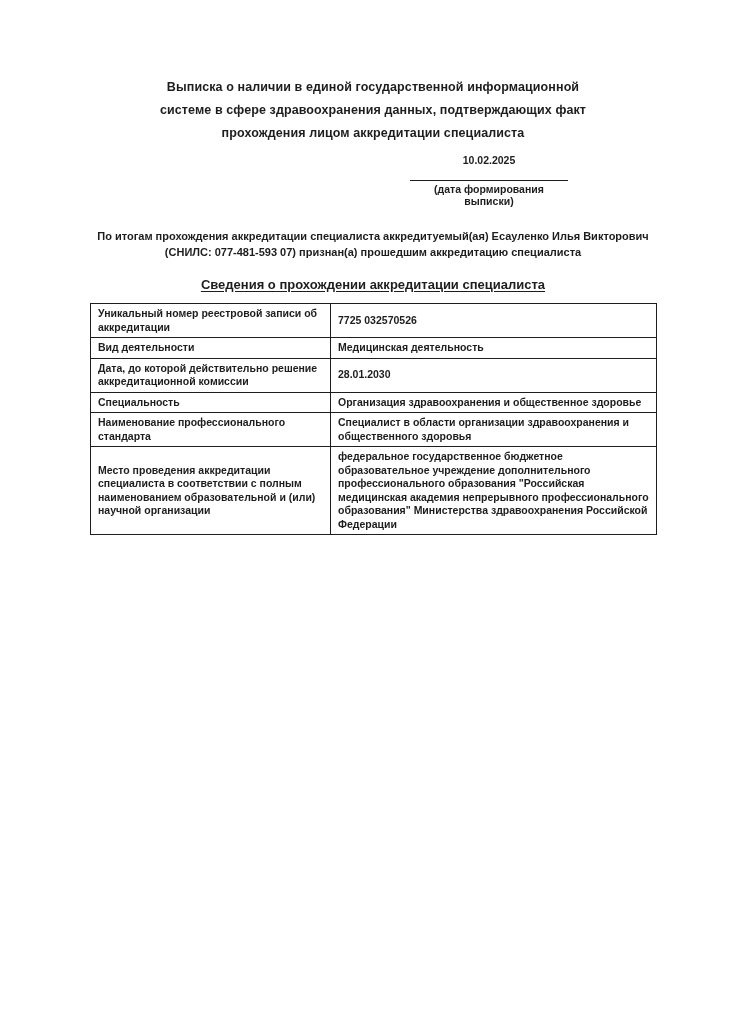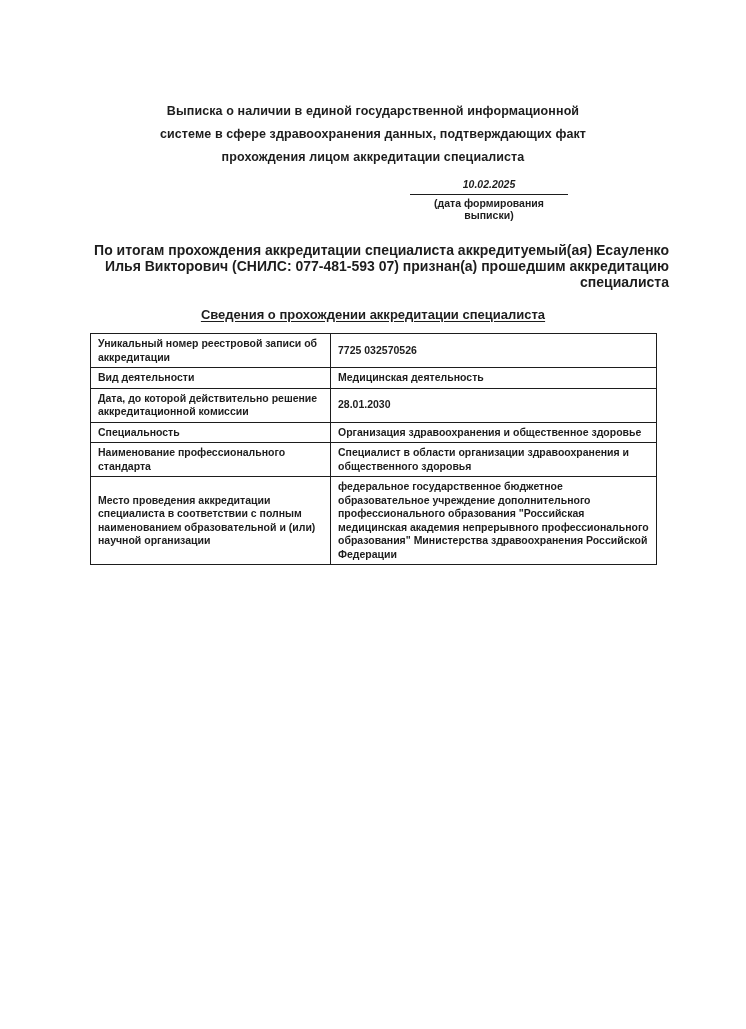--- a/index.html
+++ b/index.html
@@ -5,47 +5,45 @@
   html, body { margin: 0; padding: 0; background: #ffffff; }
   .page {
     position: relative;
     width: 746px;
     height: 960px;
     background: #ffffff;
     font-family: "Liberation Sans", sans-serif;
     font-weight: 700;
     color: #1d1d1d;
     overflow: hidden;
-    margin-top: 24px;
   }
   .title {
     padding-top: 76px;
     text-align: center;
     font-size: 12.5px;
     line-height: 23px;
     letter-spacing: 0.1px;
   }
   .date-block {
     width: 158px;
     margin: 9px 178px 0 auto;
     text-align: center;
     font-size: 10.5px;
     line-height: 12px;
   }
   .date-value {
-    padding-bottom: 4px;
+    padding-bottom: 14px;
     border-bottom: 1.5px solid #1d1d1d;
-    font-style: italic;
   }
   .date-label { padding-top: 2px; }
   .intro {
     width: 592px;
     margin: 21px auto 0;
-    text-align: right;
-    font-size: 14px;
+    text-align: center;
+    font-size: 11px;
     line-height: 16px;
   }
   .section-heading {
     margin-top: 17px;
     text-align: center;
     font-size: 13px;
     text-decoration: underline;
     text-underline-offset: 2px;
   }
   .registry-heading {

